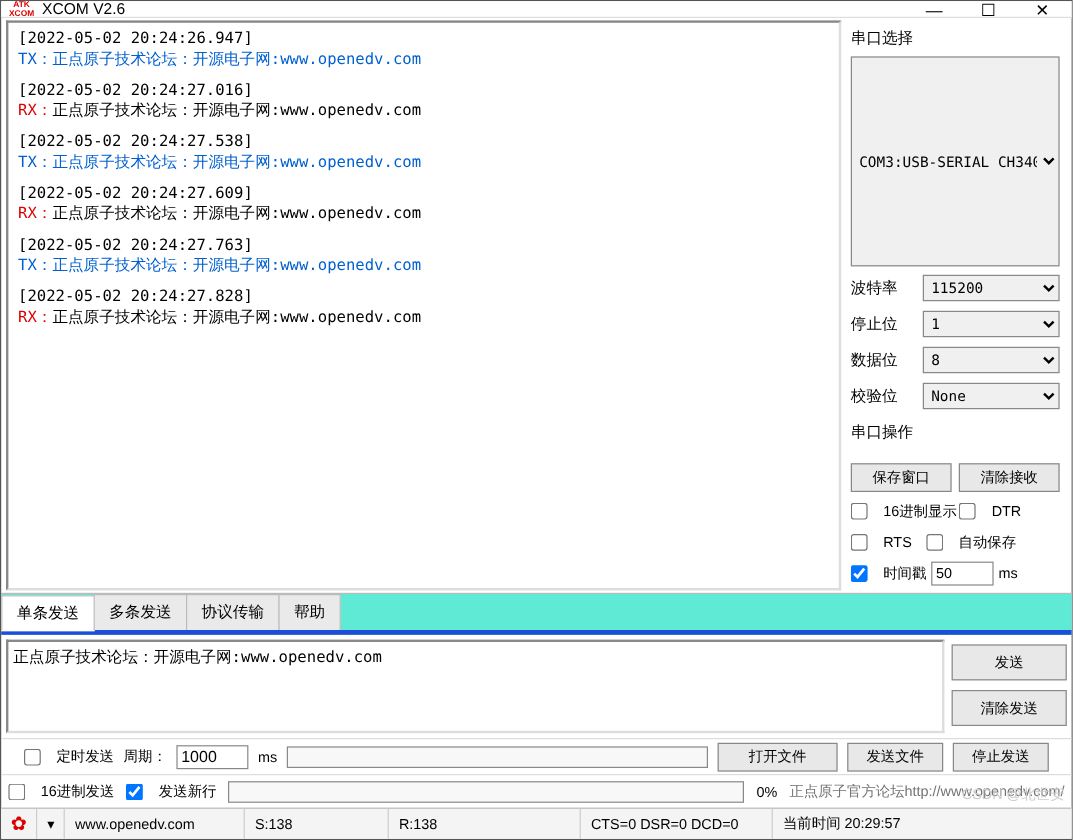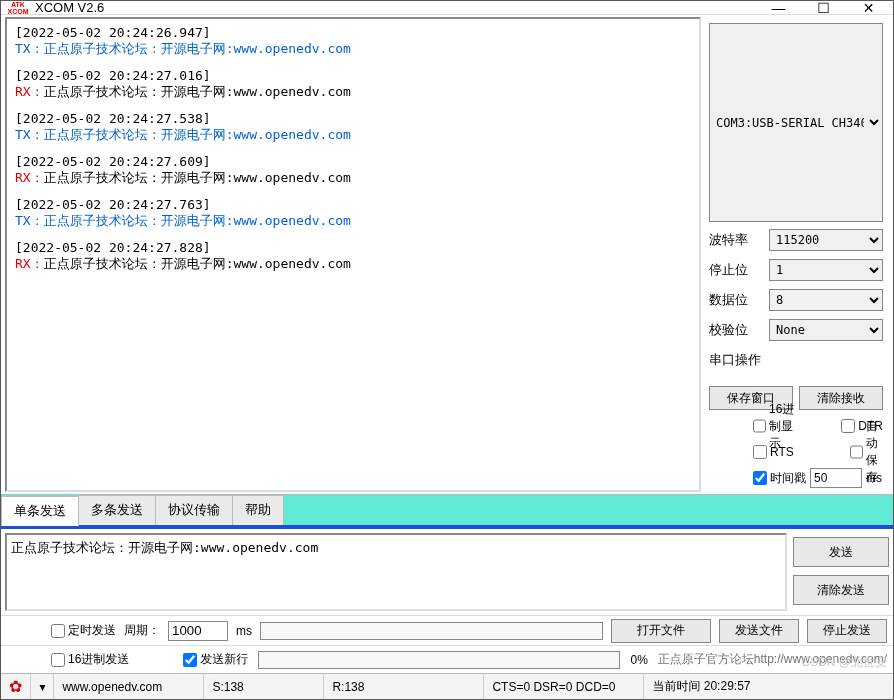--- a/index.html
+++ b/index.html
@@ -19,32 +19,32 @@
 .side { width: 192px; padding: 8px 10px 6px 8px; display: flex; flex-direction: column; gap: 6px; }
 .side-row { display: flex; align-items: center; gap: 4px; height: 24px; }
 .side-label { width: 56px; font-size: 13px; }
 select, input[type=text].combo { flex: 1; height: 22px; border: 1px solid #888; background: #eee; font-size: 12px; padding: 0 2px; font-family: monospace; }
 select { background: #f0f0f0; }
 .btn { height: 24px; border: 1px solid #888; background: #e8e8e8; font-size: 12px; cursor: pointer; padding: 0 6px; display: flex; align-items: center; justify-content: center; }
 .close-port-btn { flex: 1; display: flex; align-items: center; justify-content: center; gap: 3px; }
 .rec-icon { width: 14px; height: 14px; border-radius: 50%; border: 1px solid #000; display: flex; align-items: center; justify-content: center; }
 .rec-icon::after { content: ""; width: 8px; height: 8px; background: #d00; border-radius: 50%; }
 .side-grid2 { display: grid; grid-template-columns: 1fr 1fr; gap: 6px; }
-.chk-row { display: flex; align-items: center; gap: 3px; height: 20px; font-size: 12px; margin-left: 44px; }
+.chk-row { display: flex; align-items: center; gap: 13px; height: 20px; font-size: 12px; }
 .ms-row { display: flex; align-items: center; gap: 4px; }
 .ms-input { width: 52px; height: 20px; border: 1px solid #888; padding: 0 3px; font-size: 12px; }
 .bottom { border-top: 1px solid #bbb; }
 .tabs { display: flex; border-bottom: 4px solid #1d4ed8; background: #5eead4; }
 .tab { padding: 5px 12px; border: 1px solid #bbb; border-bottom: none; margin-right: -1px; background: #eaeaea; cursor: pointer; font-size: 13px; }
 .tab.active { background: #fff; border-bottom: 1px solid #fff; position: relative; top: 1px; }
 .send-panel { display: flex; padding: 4px; gap: 6px; }
 .send-text { flex: 1; height: 78px; border: 2px inset #ddd; padding: 4px; font-family: "SimSun", monospace; font-size: 13px; resize: none; }
 .send-btns { width: 96px; display: flex; flex-direction: column; gap: 8px; padding-top: 4px; }
 .send-btns .btn { height: 30px; }
-.row4 { display: flex; align-items: center; padding: 3px 6px; gap: 8px; border-top: 1px solid #ddd; height: 30px; }
+.row4 { display: flex; align-items: center; padding: 3px 19px; gap: 8px; border-top: 1px solid #ddd; height: 30px; }
 .period-input { width: 60px; height: 20px; border: 1px solid #888; padding: 0 3px; }
 .progress { flex: 1; height: 18px; border: 1px solid #888; background: #f8f8f8; }
 .row5 { display: flex; align-items: center; padding: 3px 6px; gap: 10px; border-top: 1px solid #ddd; height: 28px; }
 .link { color: #737373; cursor: pointer; font-size: 12px; }
 .statusbar { height: 26px; border-top: 1px solid #bbb; display: flex; align-items: center; font-size: 12px; background: #f4f4f4; }
 .status-seg { padding: 0 8px; border-right: 1px solid #ccc; height: 100%; display: flex; align-items: center; }
 .gear { color: #d00; font-size: 16px; }
 .watermark { position: absolute; right: 6px; bottom: 28px; color: #ccc; font-size: 12px; pointer-events: none; }
 input[type=checkbox] { width: 14px; height: 14px; }
 </style>
@@ -61,20 +61,21 @@
     <div class="winbtns">
       <div class="winbtn">—</div>
       <div class="winbtn">☐</div>
       <div class="winbtn close">✕</div>
     </div>
   </div>
 
   <div class="body">
     <div class="log-area" id="log"><div class="log-ts">[2022-05-02 20:24:26.947]</div><div class="log-tx">TX：正点原子技术论坛：开源电子网:www.openedv.com</div><div style="height: 10px;"></div><div class="log-ts">[2022-05-02 20:24:27.016]</div><div class="log-rx"><span class="pref">RX：</span>正点原子技术论坛：开源电子网:www.openedv.com</div><div style="height: 10px;"></div><div class="log-ts">[2022-05-02 20:24:27.538]</div><div class="log-tx">TX：正点原子技术论坛：开源电子网:www.openedv.com</div><div style="height: 10px;"></div><div class="log-ts">[2022-05-02 20:24:27.609]</div><div class="log-rx"><span class="pref">RX：</span>正点原子技术论坛：开源电子网:www.openedv.com</div><div style="height: 10px;"></div><div class="log-ts">[2022-05-02 20:24:27.763]</div><div class="log-tx">TX：正点原子技术论坛：开源电子网:www.openedv.com</div><div style="height: 10px;"></div><div class="log-ts">[2022-05-02 20:24:27.828]</div><div class="log-rx"><span class="pref">RX：</span>正点原子技术论坛：开源电子网:www.openedv.com</div><div style="height: 10px;"></div></div>
     <div class="side">
+      <div style="font-size:13px;">串口选择</div>
       <select><option>COM3:USB-SERIAL CH340</option></select>
 
       <div class="side-row">
         <div class="side-label">波特率</div>
         <select><option>115200</option></select>
       </div>
       <div class="side-row">
         <div class="side-label">停止位</div>
         <select><option>1</option></select>
       </div>

